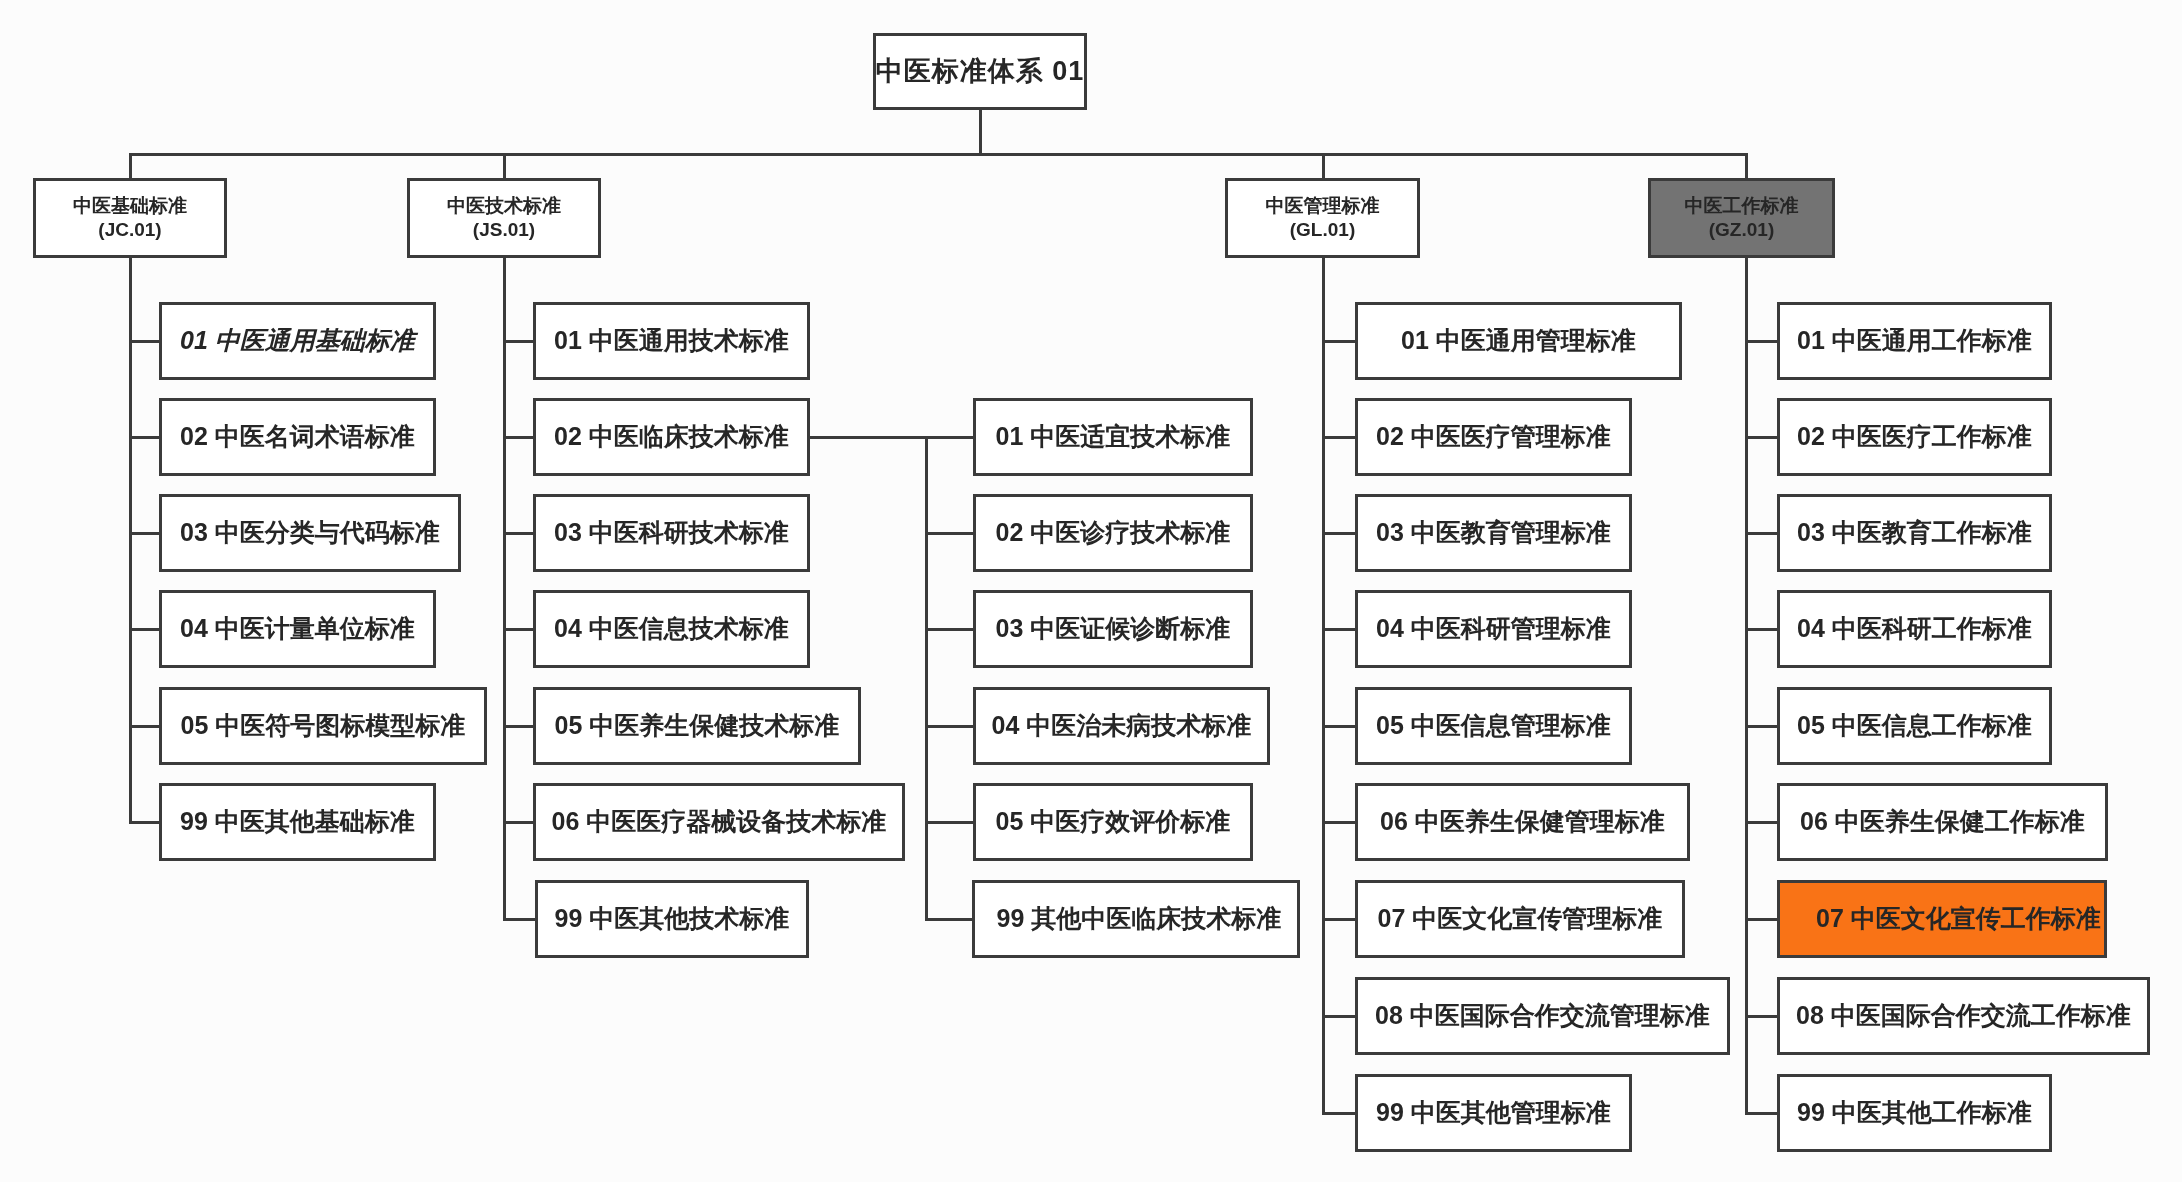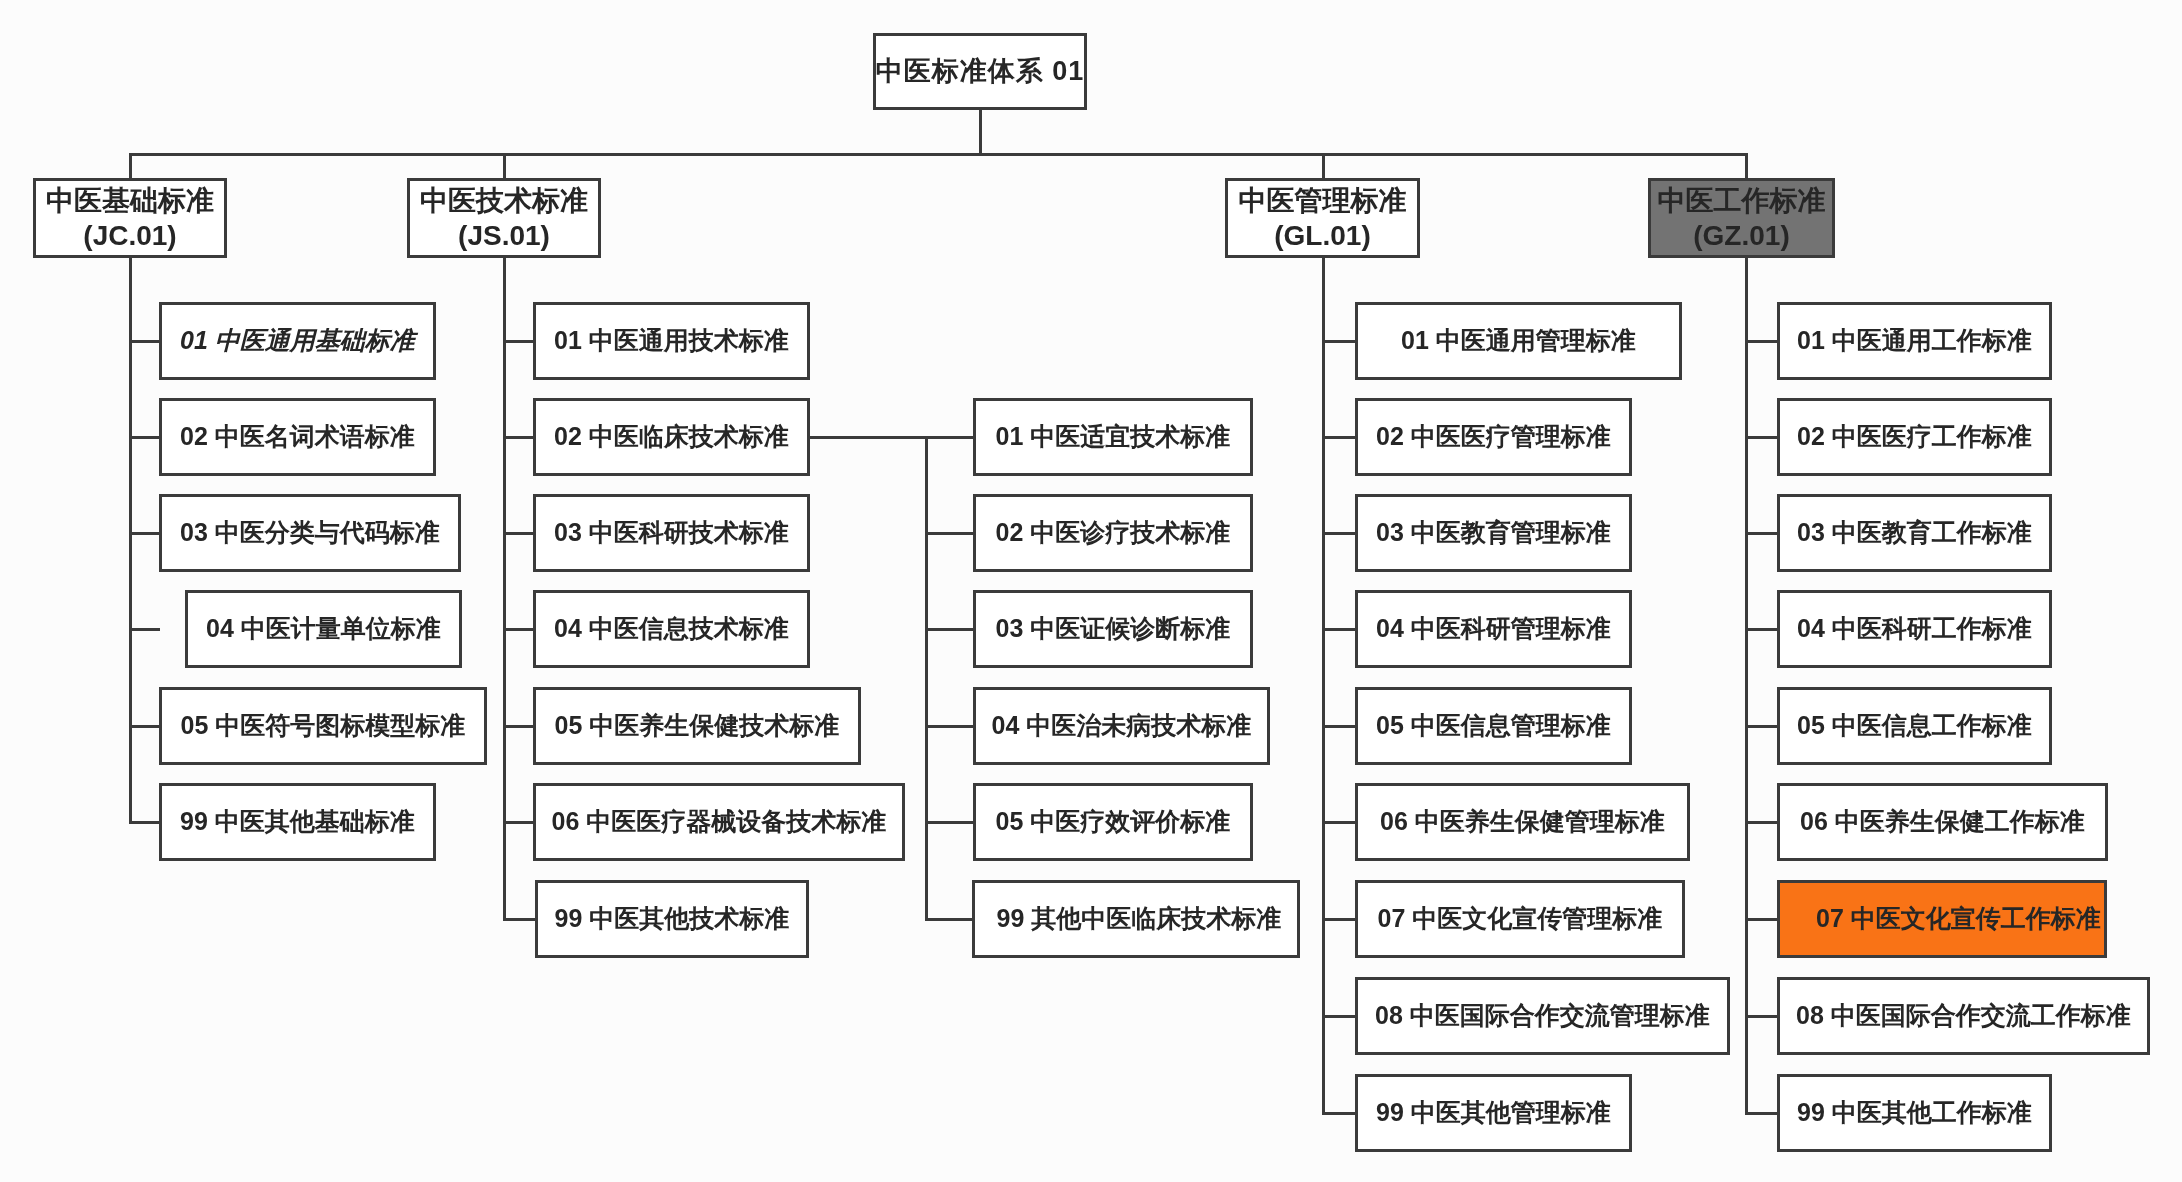--- a/index.html
+++ b/index.html
@@ -24,21 +24,21 @@
     display: flex;
     flex-direction: column;
     align-items: center;
     justify-content: center;
     text-align: center;
     font-weight: bold;
     font-size: 25px;
     line-height: 1.25;
     white-space: nowrap;
   }
-  .node.branch { font-size: 28px; }
+  .node.branch { font-size: 19px; }
   .node.root   { font-size: 27px; letter-spacing: 1px; }
   .conn {
     position: absolute;
     background: #3b3b3b;
   }
 </style>
 </head>
 <body>
 
 <div id="canvas" style="width: 2182px; height: 1182px; background: rgb(252, 252, 252);">
@@ -51,21 +51,21 @@
       <div>(JC.01)</div>
     </div>
     <div class="conn" style="background: rgb(59, 59, 59); left: 129px; top: 257px; width: 3px; height: 566px;"></div>
     <div class="conn" style="background: rgb(59, 59, 59); left: 129px; top: 340px; width: 31px; height: 3px;"></div>
     <div class="node" style="left: 159px; top: 302px; width: 277px; height: 78px; border-color: rgb(59, 59, 59); background: rgb(255, 255, 255); color: rgb(38, 38, 38); font-style: italic;">01 中医通用基础标准</div>
     <div class="conn" style="background: rgb(59, 59, 59); left: 129px; top: 436px; width: 31px; height: 3px;"></div>
     <div class="node" style="left: 159px; top: 398px; width: 277px; height: 78px; border-color: rgb(59, 59, 59); background: rgb(255, 255, 255); color: rgb(38, 38, 38);">02 中医名词术语标准</div>
     <div class="conn" style="background: rgb(59, 59, 59); left: 129px; top: 532px; width: 31px; height: 3px;"></div>
     <div class="node" style="left: 159px; top: 494px; width: 302px; height: 78px; border-color: rgb(59, 59, 59); background: rgb(255, 255, 255); color: rgb(38, 38, 38);">03 中医分类与代码标准</div>
     <div class="conn" style="background: rgb(59, 59, 59); left: 129px; top: 628px; width: 31px; height: 3px;"></div>
-    <div class="node" style="left: 159px; top: 590px; width: 277px; height: 78px; border-color: rgb(59, 59, 59); background: rgb(255, 255, 255); color: rgb(38, 38, 38); margin-left: 26px;">04 中医计量单位标准</div>
+    <div class="node" style="left: 159px; top: 590px; width: 277px; height: 78px; border-color: rgb(59, 59, 59); background: rgb(255, 255, 255); color: rgb(38, 38, 38);">04 中医计量单位标准</div>
     <div class="conn" style="background: rgb(59, 59, 59); left: 129px; top: 725px; width: 31px; height: 3px;"></div>
     <div class="node" style="left: 159px; top: 687px; width: 328px; height: 78px; border-color: rgb(59, 59, 59); background: rgb(255, 255, 255); color: rgb(38, 38, 38);">05 中医符号图标模型标准</div>
     <div class="conn" style="background: rgb(59, 59, 59); left: 129px; top: 821px; width: 31px; height: 3px;"></div>
     <div class="node" style="left: 159px; top: 783px; width: 277px; height: 78px; border-color: rgb(59, 59, 59); background: rgb(255, 255, 255); color: rgb(38, 38, 38);">99 中医其他基础标准</div>
     <div class="conn" style="background: rgb(59, 59, 59); left: 503px; top: 153px; width: 3px; height: 26px;"></div>
     <div class="node branch" style="left: 407px; top: 178px; width: 194px; height: 80px; border-color: rgb(59, 59, 59); background: rgb(255, 255, 255); color: rgb(38, 38, 38);">
       <div>中医技术标准</div>
       <div>(JS.01)</div>
     </div>
     <div class="conn" style="background: rgb(59, 59, 59); left: 503px; top: 257px; width: 3px; height: 663px;"></div>

